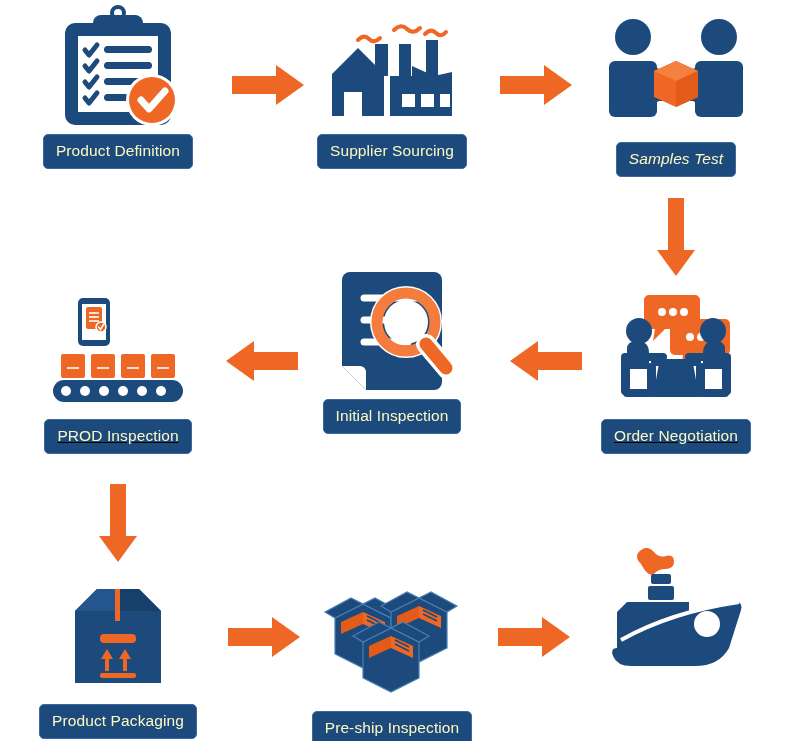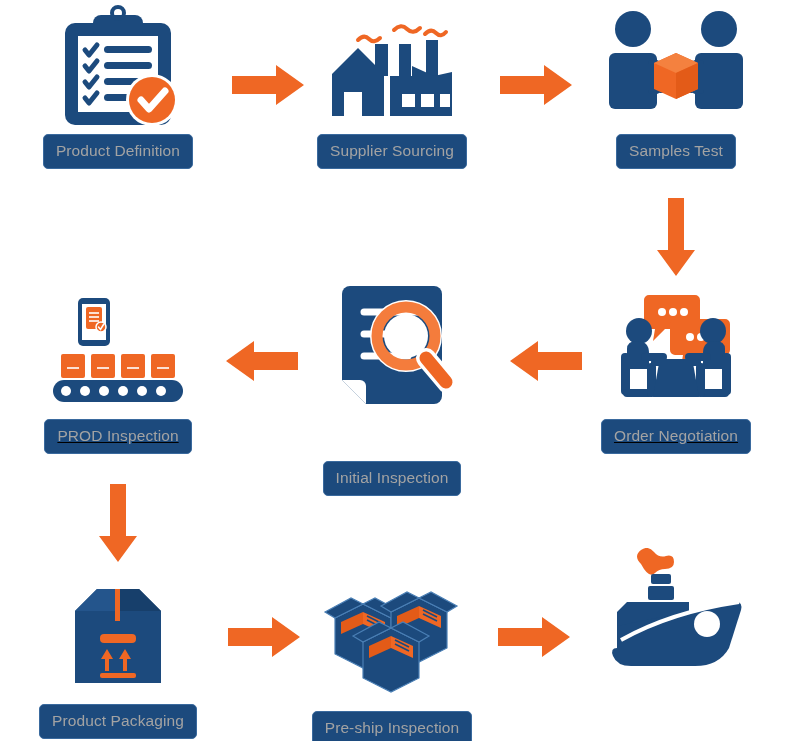--- a/index.html
+++ b/index.html
@@ -30,36 +30,36 @@
     width: 150px;
     height: 120px;
     display: flex;
     align-items: center;
     justify-content: center;
   }
   .icon-wrap svg { display: block; }
   .label {
     margin-top: 6px;
     background: #1c4a7d;
-    color: #a3a3a3;
+    color: #fef9c3;
     font-size: 15.5px;
     line-height: 1;
     padding: 8px 12px 9px 12px;
     border-radius: 5px;
     border: 1px solid #3a6a9e;
     white-space: nowrap;
     box-sizing: border-box;
     letter-spacing: 0.1px;
   }
   
   #node-product-definition { left: 18px;  top: 8px; }
   #node-supplier-sourcing  { left: 292px; top: 8px; }
-  #node-samples-test       { left: 576px; top: 8px; }
+  #node-samples-test       { left: 576px; top: 16px; font-style: italic; }
   #node-order-negotiation  { left: 576px; top: 293px; text-decoration: underline; }
-  #node-initial-inspection { left: 292px; top: 287px; gap: 48px; }
+  #node-initial-inspection { left: 292px; top: 273px; }
   #node-prod-inspection    { left: 18px;  top: 293px; text-decoration: underline; }
   #node-product-packaging  { left: 18px;  top: 578px; justify-content: center; }
   #node-preship-inspection { left: 292px; top: 578px; gap: 7px; }
   #node-shipping-manage    { left: 576px; top: 553px; }
 
   .arrow { position: absolute; }
   #arrow-r1-a { left: 232px; top: 62px; }
   #arrow-r1-b { left: 500px; top: 62px; }
   #arrow-v-right { left: 654px; top: 198px; }
   #arrow-r2-a { left: 508px; top: 338px; }

